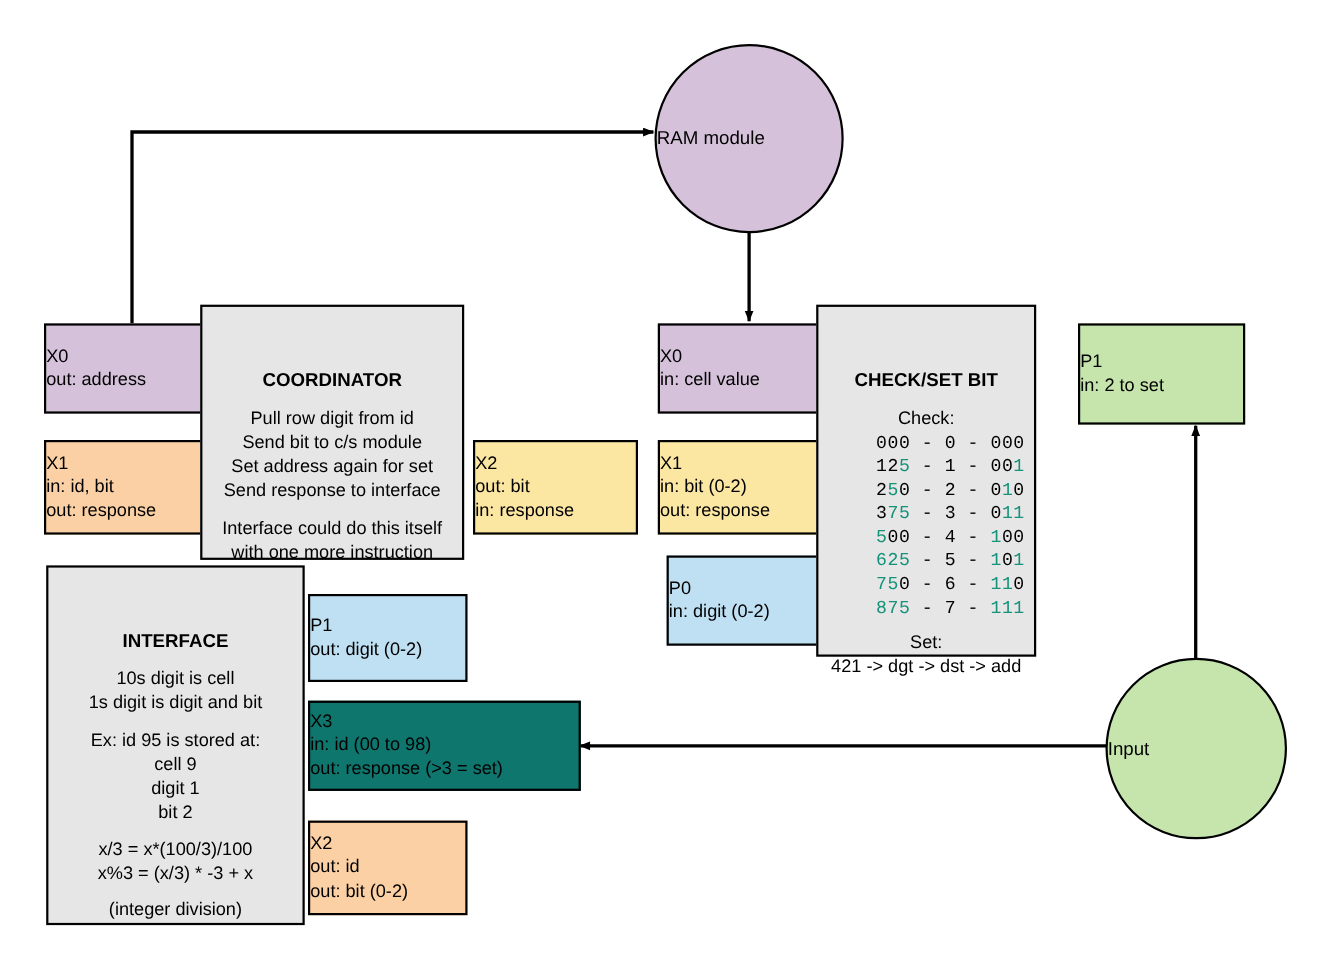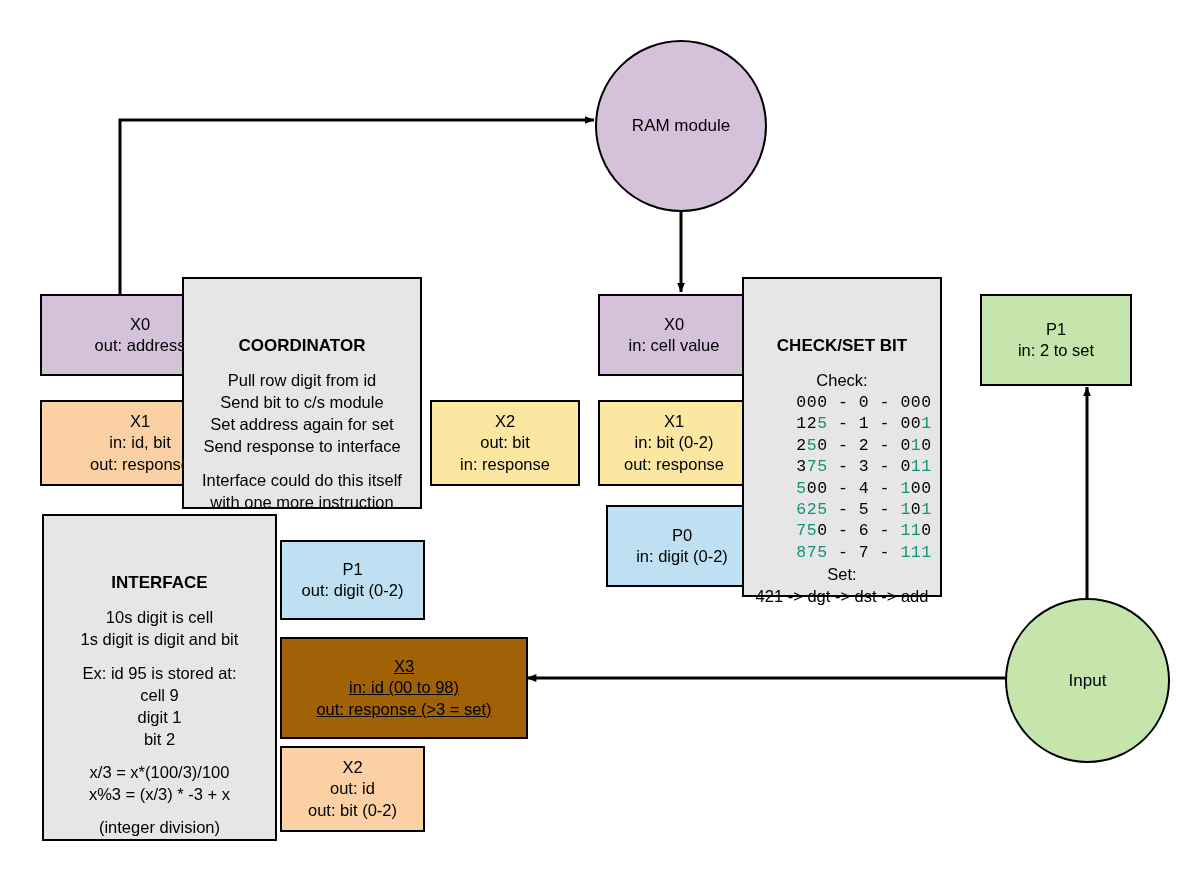--- a/index.html
+++ b/index.html
@@ -1,37 +1,37 @@
 <!DOCTYPE html>
 <html><head>
 <meta charset="utf-8">
 <style>
   html,body{margin:0;padding:0;background:#ffffff;}
   body{width:1200px;height:880px;font-family:"Liberation Sans",sans-serif;color:#000;}
   #canvas{position:relative;width:1200px;height:880px;overflow:hidden;background:#fff;}
   #edges{position:absolute;left:0;top:0;width:1200px;height:880px;}
 
   .node{position:absolute;box-sizing:border-box;border:2.5px solid #000;
-        display:flex;flex-direction:column;align-items:center;justify-content:center;
+        display:flex;flex-direction:column;align-items:flex-start;justify-content:center;
         line-height:1.28;text-align:center;}
   .reg{font-size:16.5px;}
   .reg .ln{display:block;}
   .circle{border-radius:50%;font-size:17px;}
   .panel{align-items:center;justify-content:flex-start;padding-top:9px;background:#e6e6e6;}
   .panel .title{font-weight:bold;font-size:17px;margin-bottom:2px;margin-top:47px;}
   .panel .body{font-size:16.5px;line-height:1.33;}
   .panel .body .ln{display:block;min-height:0.7em;}
   .panel .body .ln.blank{height:.62em;}
 
   .csb-head{font-size:16.5px;margin-top:11px;margin-bottom:1px;}
   .csb-table{font-size:16.5px;line-height:1.30;font-family:"Liberation Mono",monospace;
              letter-spacing:.5px;}
   .csb-table .row{white-space:pre;margin-left:44px;}
   .g{color:#15927a;}
-  .csb-set{font-size:16.5px;margin-top:1px;}
+  .csb-set{font-size:16.5px;margin-top:11px;}
   .csb-setline{font-size:16.5px;margin-top:1px;}
 </style>
 </head>
 <body>
 
 <div id="canvas">
 
   <svg id="edges" viewBox="0 0 1200 880" xmlns="http://www.w3.org/2000/svg">
     <defs>
       <marker id="ah" markerWidth="11" markerHeight="11" refX="9.4" refY="4" orient="auto" markerUnits="userSpaceOnUse">
@@ -103,21 +103,21 @@
   <div class="node reg" style="left:980px;top:294px;width:152px;height:92px;background:#c5e5ad;">
     <span class="ln">P1</span>
     <span class="ln">in: 2 to set</span>
   </div>
 
   <div class="node reg" style="left:280px;top:540px;width:145px;height:80px;background:#bfe0f2;">
     <span class="ln">P1</span>
     <span class="ln">out: digit (0-2)</span>
   </div>
 
-  <div class="node reg" style="left:280px;top:637px;width:248px;height:102px;background:#a16207;text-decoration:underline;">
+  <div class="node reg" style="left:280px;top:637px;width:248px;height:82px;background:#0f766e;">
     <span class="ln">X3</span>
     <span class="ln">in: id (00 to 98)</span>
     <span class="ln">out: response (&gt;3 = set)</span>
   </div>
 
   <div class="node reg" style="left:280px;top:746px;width:145px;height:86px;background:#fbd0a4;">
     <span class="ln">X2</span>
     <span class="ln">out: id</span>
     <span class="ln">out: bit (0-2)</span>
   </div>

